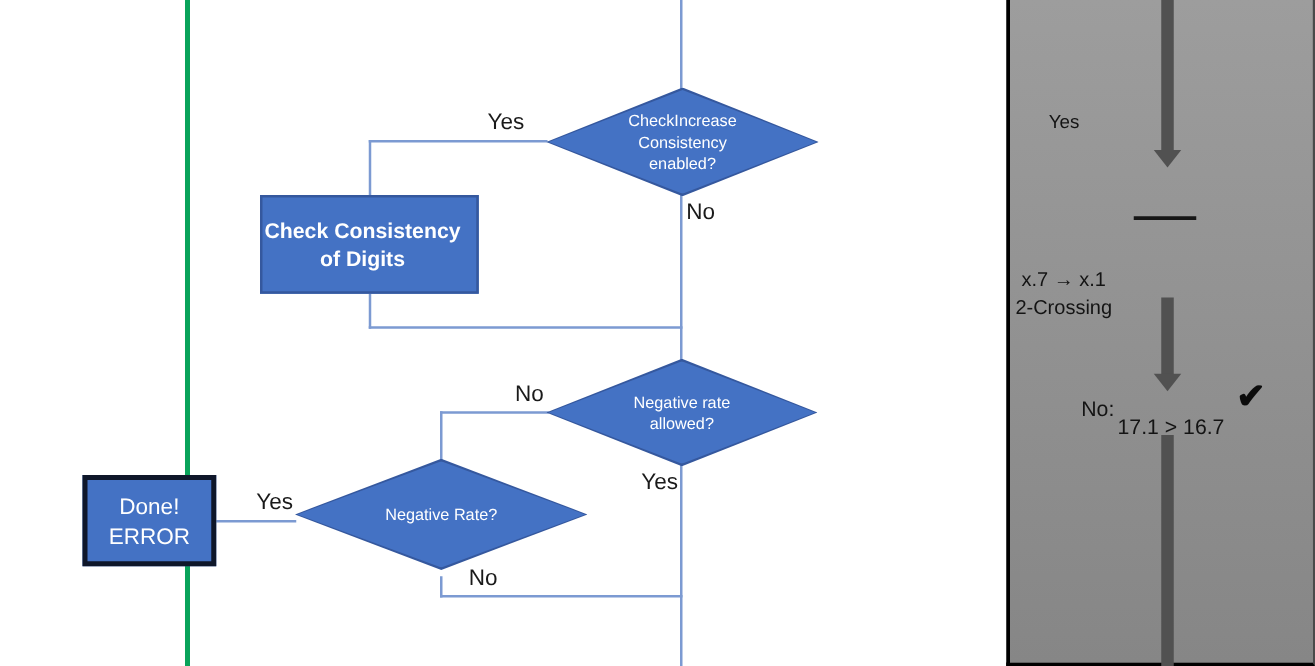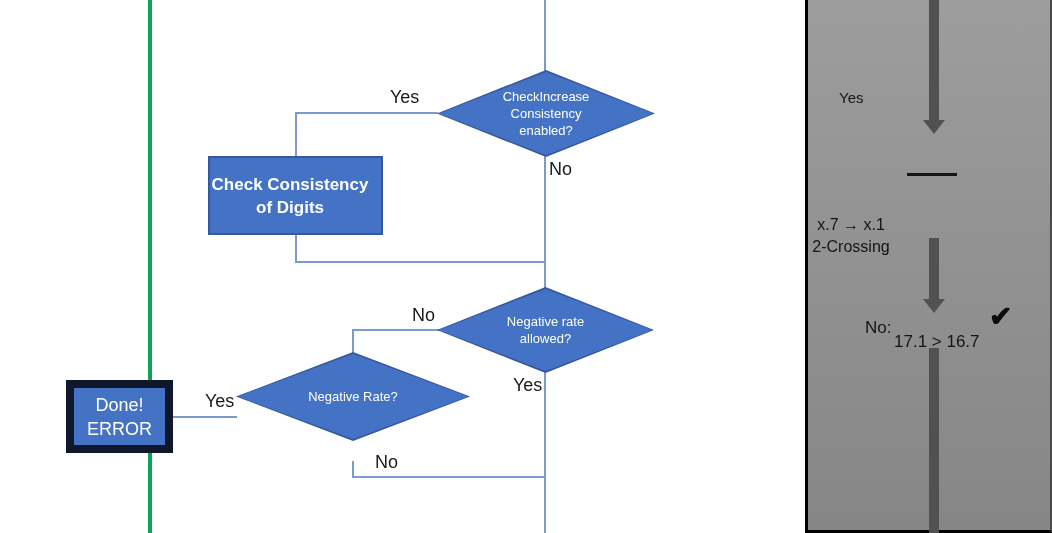--- a/index.html
+++ b/index.html
@@ -18,21 +18,21 @@
   .diamond-inner{position:absolute;inset:2px;
     clip-path:polygon(50% 0,100% 50%,50% 100%,0 50%);
     background:var(--shape-fill,#4472c4);
     display:flex;align-items:center;justify-content:center;text-align:center;}
   .diamond-text{color:var(--shape-text,#fff);font-size:13px;line-height:17px;font-weight:400;}
   .rect-node{position:absolute;z-index:3;background:var(--shape-fill,#4472c4);
     border:2px solid var(--shape-border,#35589e);box-sizing:border-box;
     display:flex;align-items:center;text-align:center;font-weight:bold;}
   .rect-text{color:var(--shape-text,#fff);font-size:17px;line-height:23px;}
   .done-box{position:absolute;z-index:3;background:var(--shape-fill,#4472c4);
-    border:8px solid #0f172a;box-sizing:border-box;
+    border:4px solid #0f172a;box-sizing:border-box;
     display:flex;flex-direction:column;align-items:center;justify-content:center;text-align:left;}
   .done-text{color:var(--shape-text,#fff);font-size:18px;line-height:24px;}
   .flow-label{position:absolute;z-index:4;color:#1a1a1a;font-size:18px;line-height:20px;}
   
   .panel{position:absolute;left:805px;top:0;width:247px;height:533px;z-index:5;
     background:linear-gradient(var(--panel-bg-top,#9d9d9d),var(--panel-bg-bottom,#868686));
     border-left:3px solid #000;border-right:2px solid #4a4a4a;border-bottom:3px solid #000;
     box-sizing:border-box;}
   .panel *{box-sizing:border-box;}
   .arrow-shaft{position:absolute;width:10px;background:var(--arrow,#515151);}
@@ -70,21 +70,21 @@
       <div class="diamond-text" style="width:112px;">CheckIncrease Consistency enabled?</div>
     </div>
   </div>
 
   <div class="diamond" style="left:437px;top:287px;width:217px;height:86px;">
     <div class="diamond-inner">
       <div class="diamond-text" style="width:110px;">Negative rate allowed?</div>
     </div>
   </div>
 
-  <div class="diamond" style="left:236px;top:352px;width:234px;height:89px;">
+  <div class="diamond" style="left:236px;top:367px;width:234px;height:89px;">
     <div class="diamond-inner">
       <div class="diamond-text" style="width:160px;">Negative Rate?</div>
     </div>
   </div>
 
   <div class="rect-node" style="left:208px;top:156px;width:175px;height:79px;">
     <div class="rect-text" style="width:160px;">Check Consistency of Digits</div>
   </div>
 
   <div class="done-box" style="left:66px;top:380px;width:107px;height:73px;">

